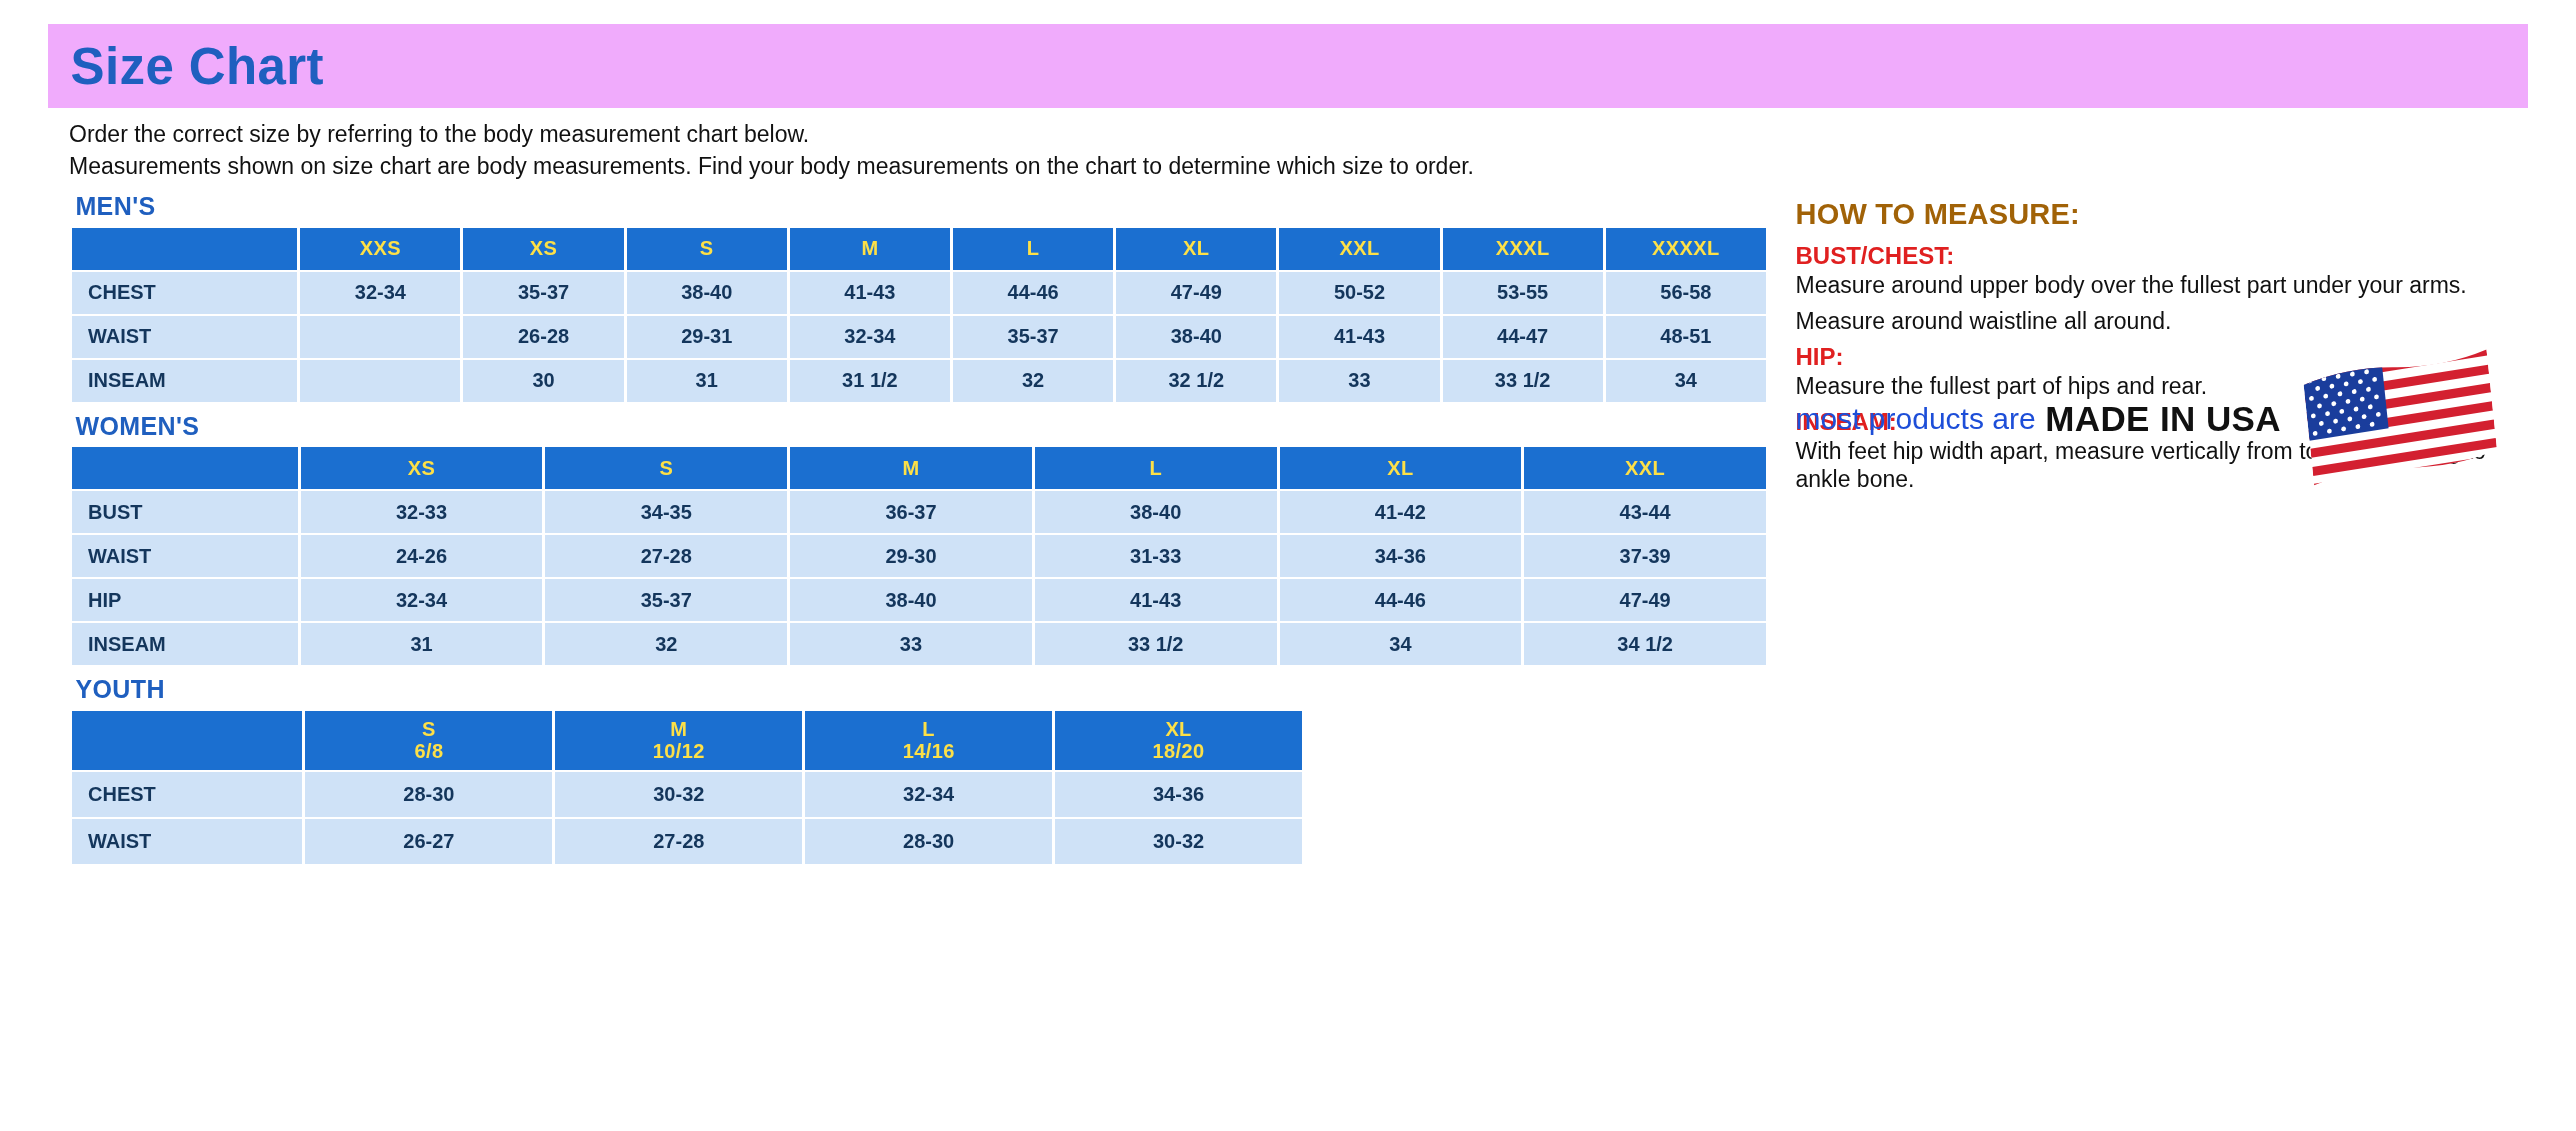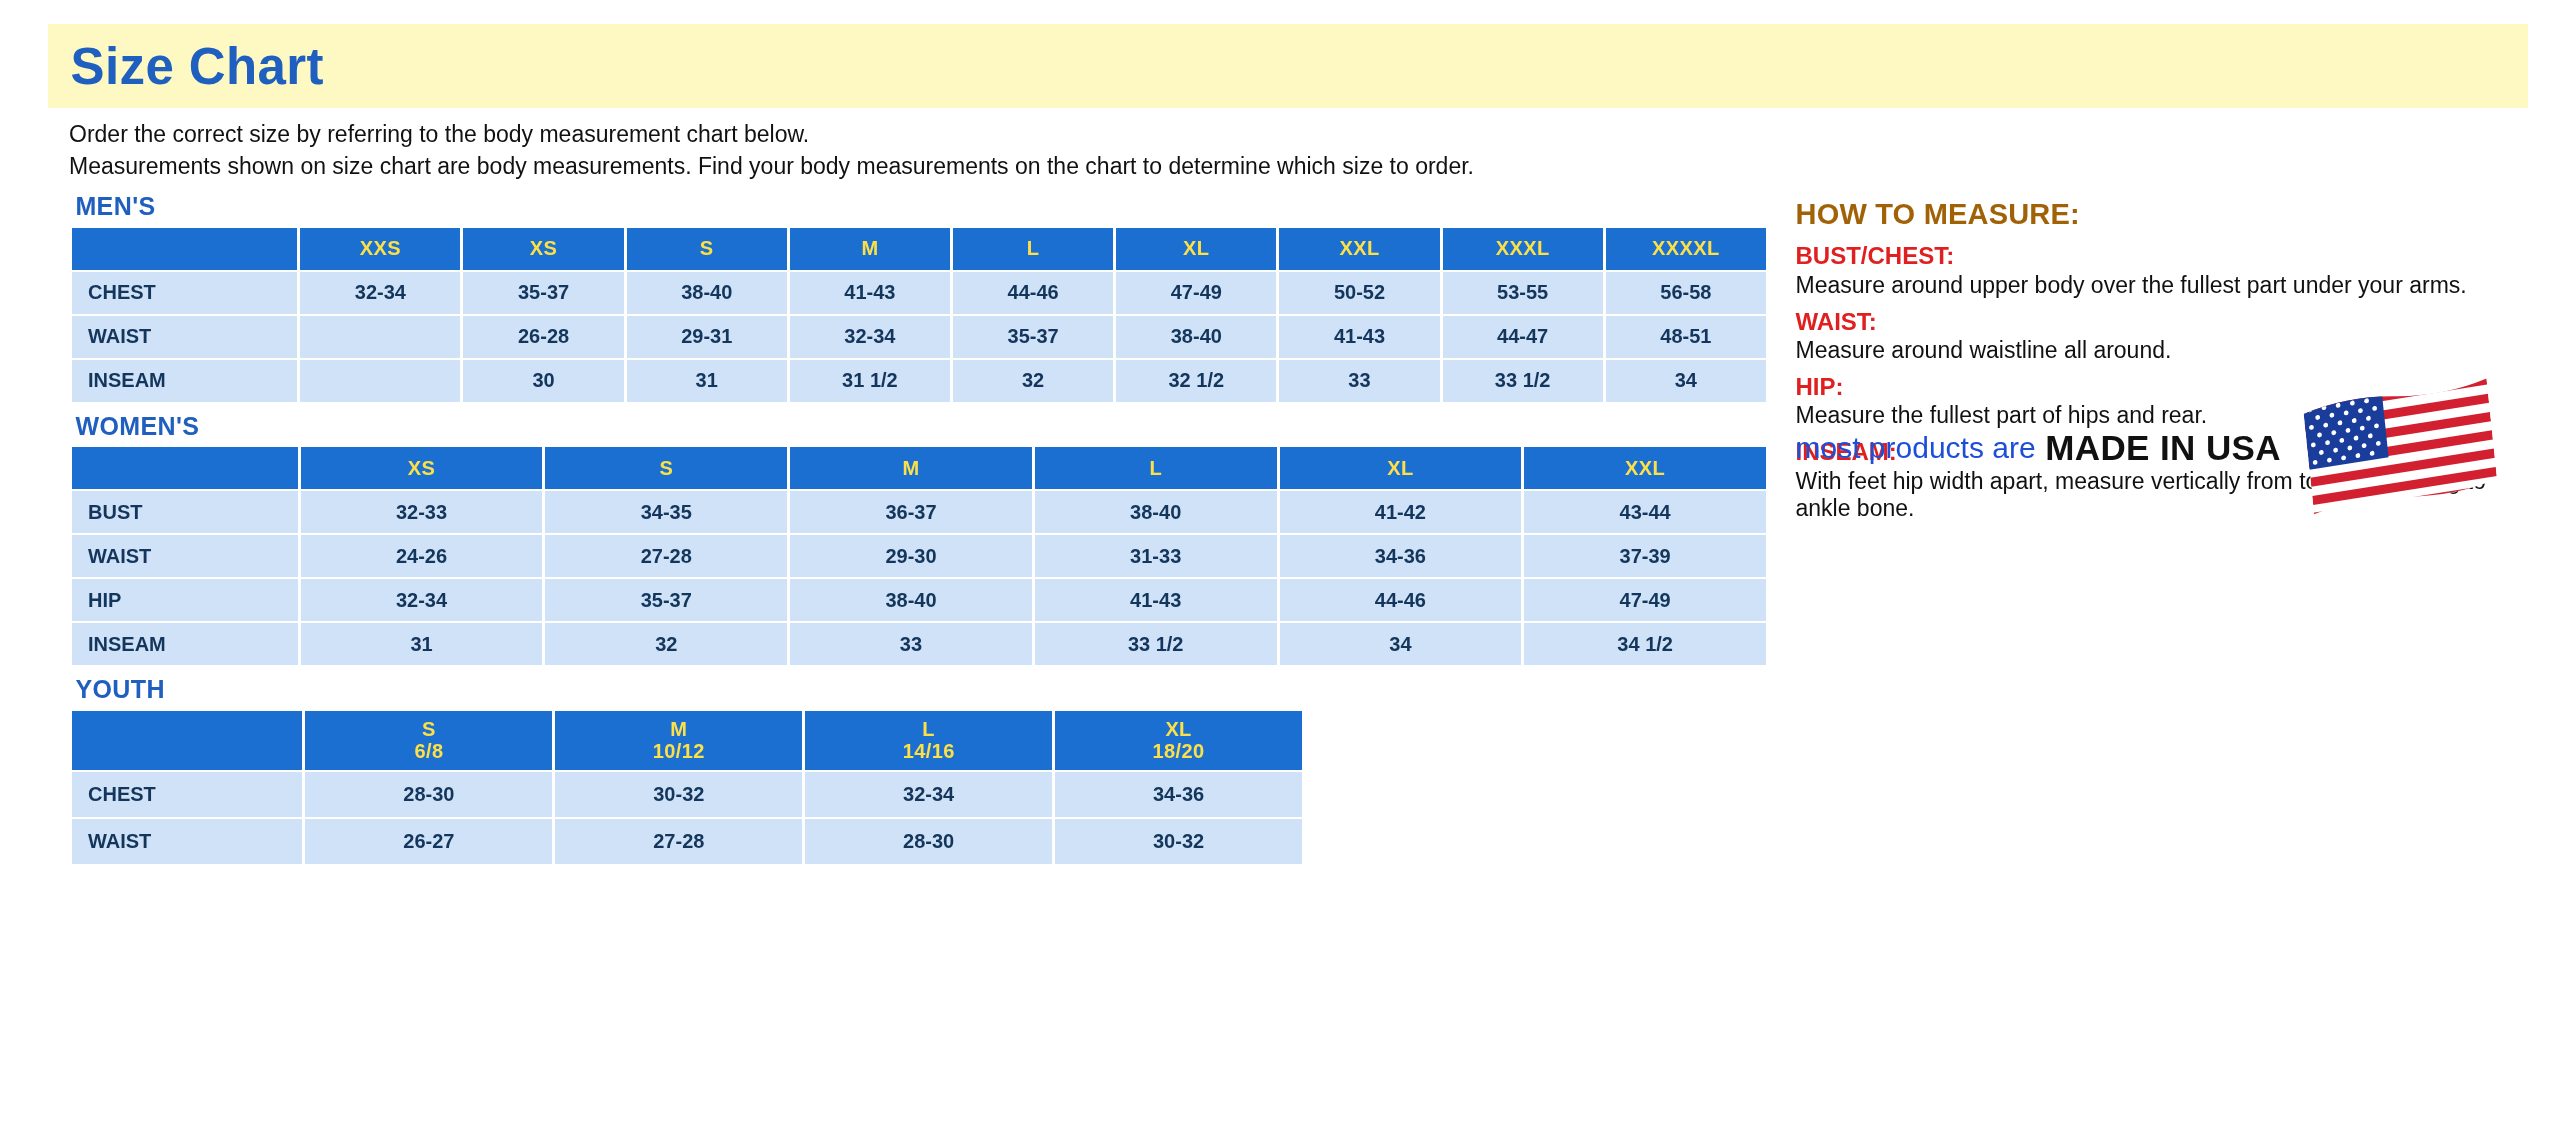--- a/index.html
+++ b/index.html
@@ -19,21 +19,21 @@
     width: 2576px;
     height: 1132px;
     box-sizing: border-box;
     padding: 0 48px;
   }
 
   
   .banner {
     margin-top: 24px;
     height: 84px;
-    background: #fef9c3;
+    background: #f0abfc;
     display: flex;
     align-items: center;
     padding-left: 22.5px;
     box-sizing: border-box;
   }
   .banner-title {
     font-size: 51px;
     font-weight: bold;
     color: #1f5fbf;
     letter-spacing: 0.4px;
@@ -373,21 +373,20 @@
 
     <div class="right-col">
       <div class="how-title">HOW TO MEASURE:</div>
 
       <div class="measure-block">
         <div class="measure-label">BUST/CHEST:</div>
         <div class="measure-text">Measure around upper body over the fullest part under your arms.</div>
       </div>
 
       <div class="measure-block">
-        <div class="measure-label">WAIST:</div>
         <div class="measure-text">Measure around waistline all around.</div>
       </div>
 
       <div class="measure-block">
         <div class="measure-label">HIP:</div>
         <div class="measure-text">Measure the fullest part of hips and rear.</div>
       </div>
 
       <div class="measure-block">
         <div class="measure-label">INSEAM:</div>

